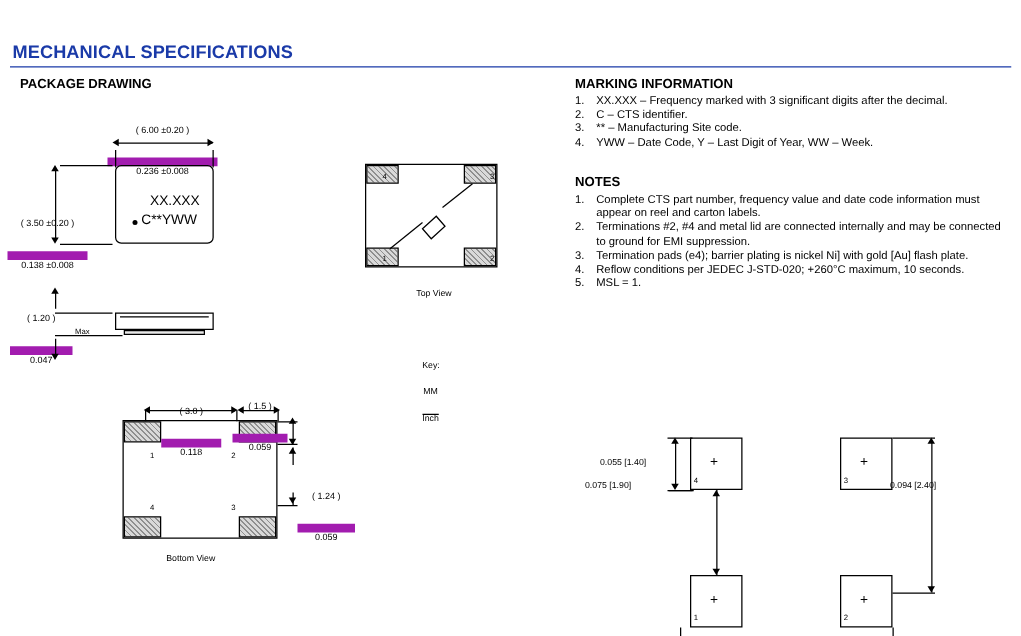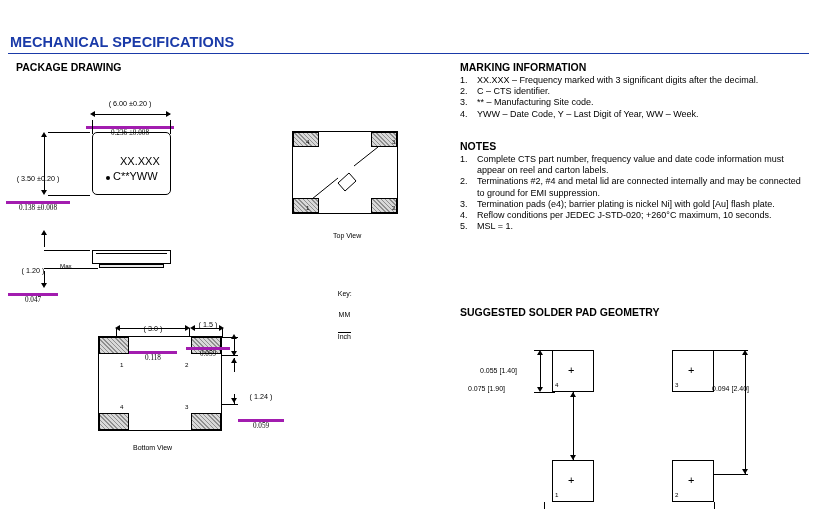--- a/index.html
+++ b/index.html
@@ -27,21 +27,21 @@
   }
 
   
   .t{position:absolute;font-size:8.5px;line-height:10.5px;color:#000;white-space:pre;}
   .t7{position:absolute;font-size:7px;line-height:9px;color:#000;white-space:pre;}
   .t6{position:absolute;font-size:6.2px;line-height:8px;color:#000;white-space:pre;}
 
   
   .frac{position:absolute;text-align:center;font-size:7.2px;line-height:8.6px;white-space:pre;}
   .frac .num{display:block;}
-  .frac .den{display:block;border-top:3px solid #a21caf;font-family:Liberation Serif, serif;}
+  .frac .den{display:block;border-top:7px solid #a21caf;}
 
   
   .box{position:absolute;border:1px solid #000;box-sizing:border-box;}
   .rbox{position:absolute;border:1px solid #000;border-radius:5px;box-sizing:border-box;}
   .hline{position:absolute;height:0;border-top:1px solid #000;}
   .vline{position:absolute;width:0;border-left:1px solid #000;}
   .pad{position:absolute;background:
       repeating-linear-gradient(45deg,#8f8f8f 0 1px,#d9d9d9 1px 3px);
       border:1px solid #000;box-sizing:border-box;}
   .dot{position:absolute;width:4px;height:4px;border-radius:50%;background:#000;}
@@ -98,21 +98,21 @@
   <div class="vline" style="left:44px;top:108px;height:55px;"></div>
   <div class="arU" style="left:41px;top:104px;"></div>
   <div class="arD" style="left:41px;top:162px;"></div>
   <div class="hline" style="left:48px;top:104px;width:42px;"></div>
   <div class="hline" style="left:48px;top:167px;width:42px;"></div>
 
   <div class="box" style="left:92px;top:222px;width:79px;height:14px;"></div>
   <div class="hline" style="left:96px;top:225px;width:71px;"></div>
   <div class="box" style="left:99px;top:236px;width:65px;height:4px;background:#e8e8e8;"></div>
 
-  <div class="frac" style="left:8px;top:222px;width:50px;">
+  <div class="frac" style="left:8px;top:206px;width:50px;">
     <span class="num">( 1.20 )</span>
     <span class="den">0.047</span>
   </div>
   <div class="t6" style="left:60px;top:234px;">Max</div>
   <div class="vline" style="left:44px;top:205px;height:14px;"></div>
   <div class="arU" style="left:41px;top:202px;"></div>
   <div class="vline" style="left:44px;top:243px;height:14px;"></div>
   <div class="arD" style="left:41px;top:255px;"></div>
   <div class="hline" style="left:44px;top:222px;width:46px;"></div>
   <div class="hline" style="left:44px;top:240px;width:54px;"></div>
@@ -225,21 +225,20 @@
     <div class="li">
       <span class="n">4.</span>
       <span class="txt">Reflow conditions per JEDEC J-STD-020; +260°C maximum, 10 seconds.</span>
     </div>
     <div class="li">
       <span class="n">5.</span>
       <span class="txt">MSL = 1.</span>
     </div>
   </div>
 
-  <div class="sec-head" style="left:460px;top:278px;">SUGGESTED SOLDER PAD GEOMETRY</div>
 
   <div class="box" style="left:552px;top:322px;width:42px;height:42px;"></div>
   <div class="plus" style="left:568px;top:337px;">+</div>
   <div class="t6" style="left:555px;top:353px;">4</div>
 
   <div class="box" style="left:672px;top:322px;width:42px;height:42px;"></div>
   <div class="plus" style="left:688px;top:337px;">+</div>
   <div class="t6" style="left:675px;top:353px;">3</div>
 
   <div class="box" style="left:552px;top:432px;width:42px;height:42px;"></div>

